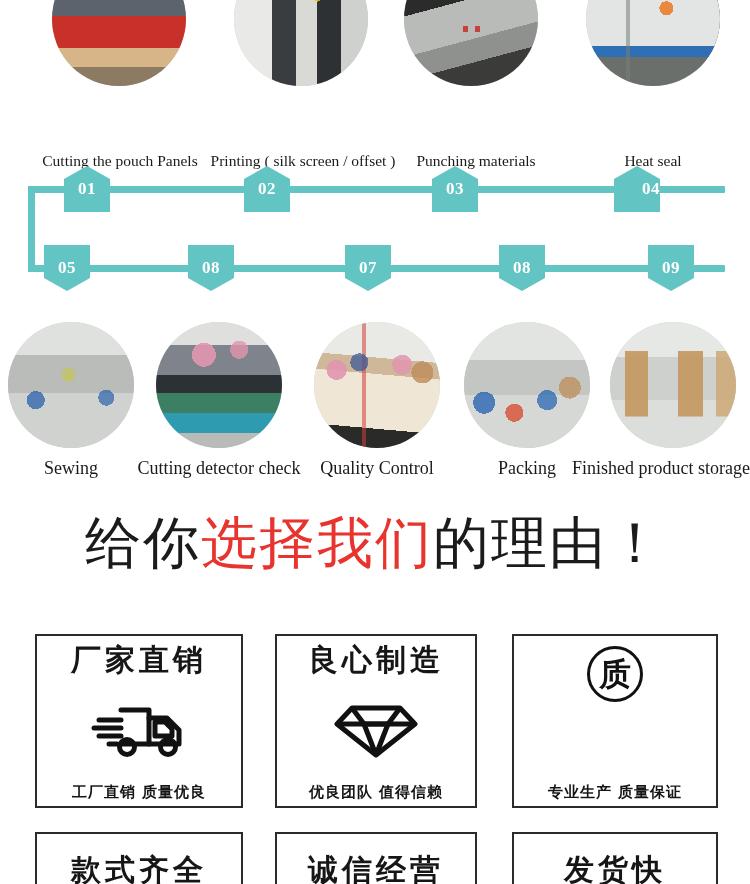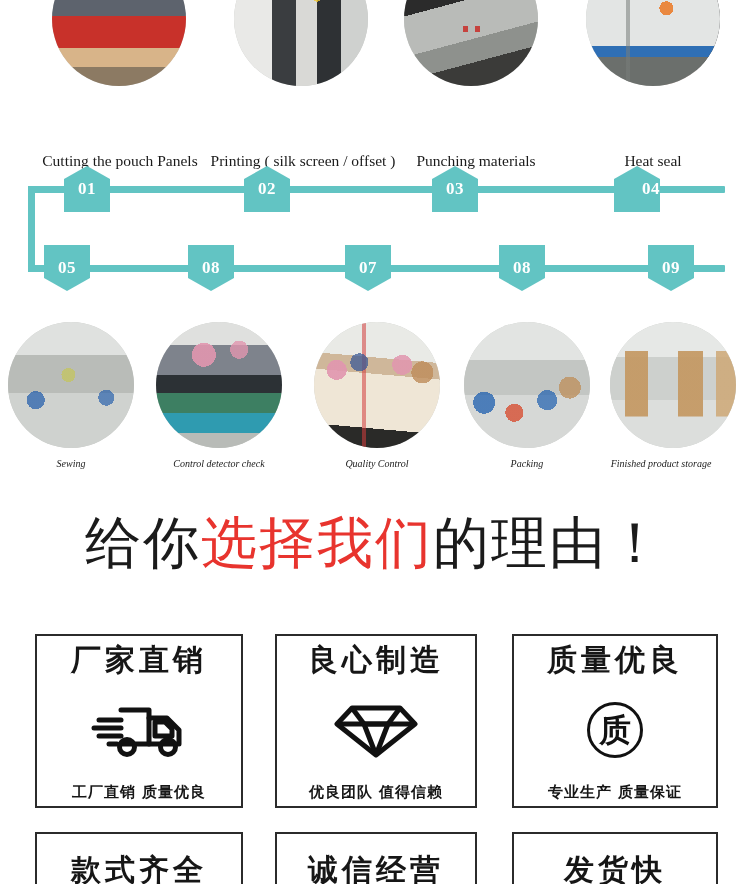--- a/index.html
+++ b/index.html
@@ -46,21 +46,21 @@
     display:flex;align-items:center;justify-content:center;
     letter-spacing:.5px;
   }
   .badge .bg{position:absolute;inset:0;background:#62c4c3;}
   .badge.up .bg{clip-path:polygon(0% 28%,50% 0%,100% 28%,100% 100%,0% 100%);}
   .badge.down .bg{clip-path:polygon(0% 0%,100% 0%,100% 72%,50% 100%,0% 72%);}
   .badge span{position:relative;z-index:2;}
 
   
   #row2 .photo{width:126px;height:126px;}
-  #row2 .cap{font-size:10px;font-style:italic;}
+  #row2 .cap{font-size:18px;}
 
   
   .headline{
     position:absolute;left:0;right:0;top:515px;
     text-align:center;
     font-family:"DejaVu Sans", sans-serif;
     font-size:56px;
     letter-spacing:2px;
     color:#1b1b1b;
     line-height:1;
@@ -210,21 +210,21 @@
     </div>
     <div class="cap" style="left:8px;top:458px;width:126px;">Sewing</div>
 
     <div class="photo" style="left:156px;top:322px;">
       <div class="ph" style="background:
         linear-gradient(180deg,#dfe0de 0 18%,#7e838c 18% 42%,#2c3135 42% 56%,#3d7f62 56% 72%,#2f9bb0 72% 88%,#b8bbb7 88% 100%);"></div>
       <div class="ph" style="background:
         radial-gradient(circle at 38% 26%, rgba(225,150,175,.9) 0 12px, transparent 12px),
         radial-gradient(circle at 66% 22%, rgba(225,150,175,.8) 0 9px, transparent 9px);"></div>
     </div>
-    <div class="cap" style="left:130px;top:458px;width:178px;">Control detector check</div>
+    <div class="cap" style="left:130px;top:458px;width:178px;">Cutting detector check</div>
 
     <div class="photo" style="left:314px;top:322px;">
       <div class="ph" style="background:
         linear-gradient(185deg,#e9eae6 0 30%,#cfb79a 30% 42%,#efe6d6 42% 82%,#2a2a28 82% 100%);"></div>
       <div class="ph" style="background:
         radial-gradient(circle at 18% 38%, rgba(225,150,175,.9) 0 10px, transparent 10px),
         radial-gradient(circle at 36% 32%, rgba(60,90,150,.75) 0 9px, transparent 9px),
         radial-gradient(circle at 70% 34%, rgba(225,150,175,.85) 0 10px, transparent 10px),
         radial-gradient(circle at 86% 40%, rgba(190,140,90,.8) 0 11px, transparent 11px),
         linear-gradient(90deg, transparent 0 38%, rgba(210,60,60,.55) 38% 41%, transparent 41%);"></div>
@@ -282,21 +282,20 @@
         <path d="M3 22 H81"></path>
         <path d="M18 6 L30 22 L42 53"></path>
         <path d="M66 6 L54 22 L42 53"></path>
         <path d="M30 22 H54"></path>
       </svg>
     </div>
     <div class="fsub">优良团队 值得信赖</div>
   </div>
 
   <div class="fbox" style="left:512px;top:634px;width:206px;height:174px;">
-    <div class="ftitle">质量优良</div>
     <div class="ficon">
       <div class="qmark">质</div>
     </div>
     <div class="fsub">专业生产 质量保证</div>
   </div>
 
   <div class="fbox" style="left:35px;top:832px;width:208px;height:174px;justify-content:flex-start;">
     <div class="ftitle" style="margin-top:12px;">款式齐全</div>
   </div>
 

